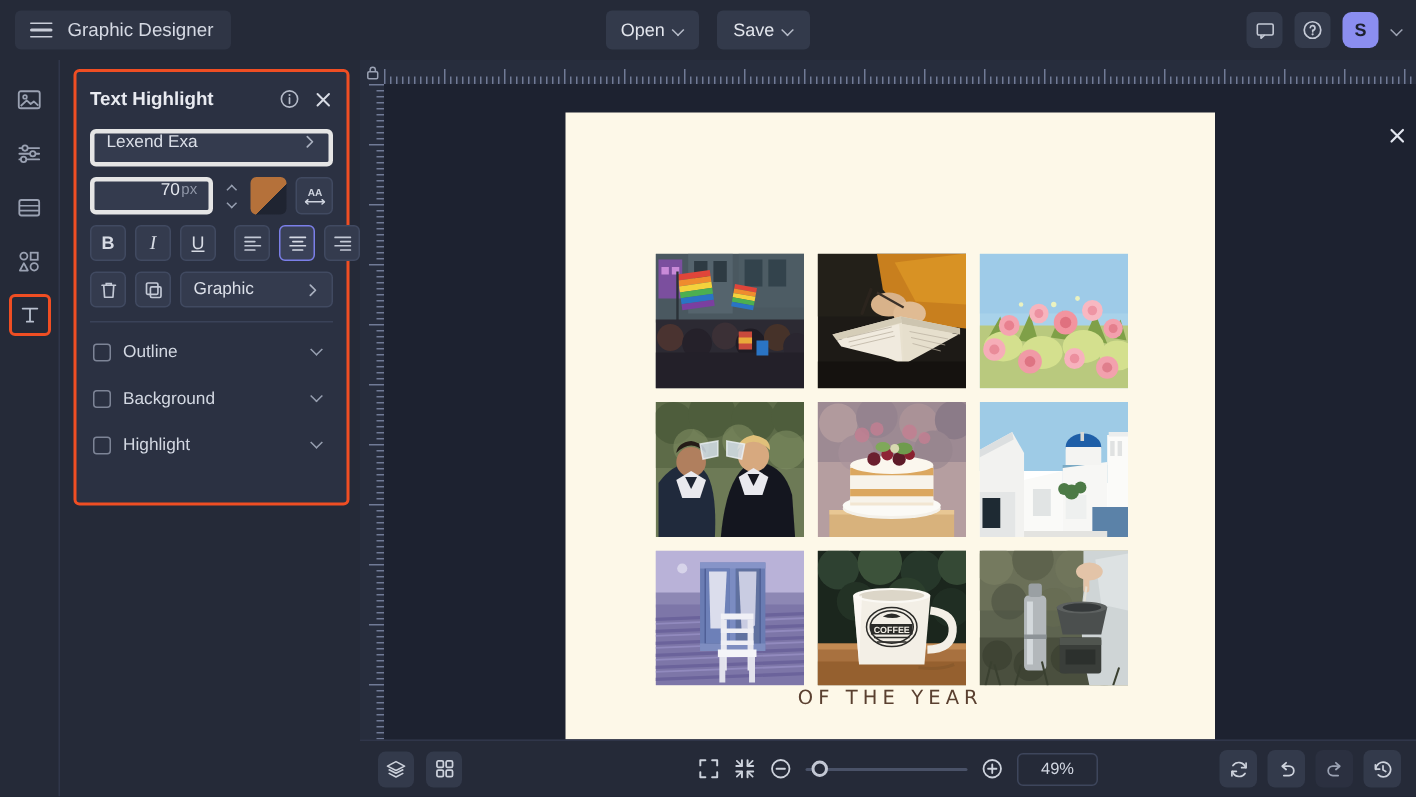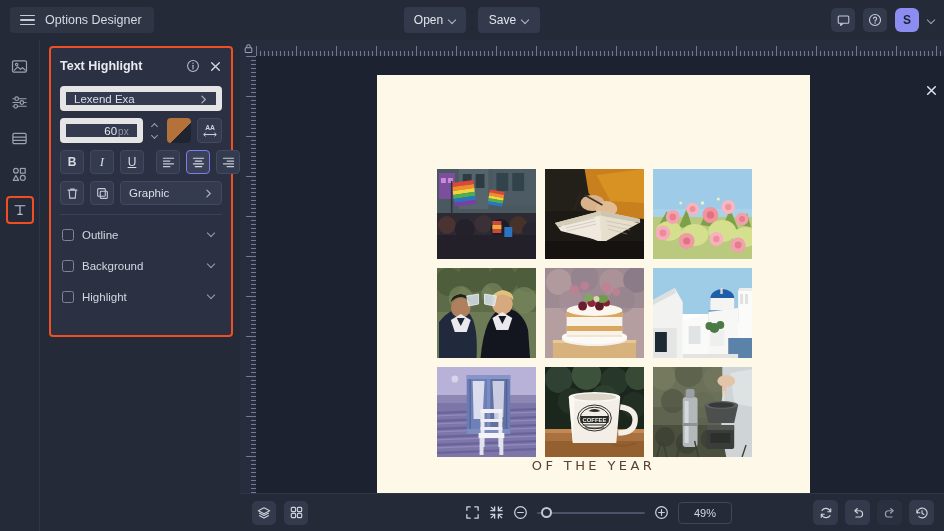--- a/index.html
+++ b/index.html
@@ -90,22 +90,22 @@
   }
   .panel-head {
     display: flex; align-items: center; justify-content: space-between;
     margin-bottom: 10px; height: 20px;
   }
   .panel-title { font-size: 12.5px; font-weight: bold; color: #e8eaf0; }
   .panel-head-icons { display: flex; align-items: center; gap: 9px; }
 
   .row { display: flex; align-items: center; gap: 6px; margin-bottom: 7px; }
   .field {
-    height: 25px; background: #343b4e; border: 6px solid #e5e5e5;
-    border-radius: 4px; display: flex; align-items: flex-end;
+    height: 25px; background: #343b4e; border: 3px solid #e5e5e5;
+    border-radius: 4px; display: flex; align-items: flex-start;
     padding: 0 8px; font-size: 11.5px; color: #dbdfe8; cursor: pointer;
   }
   .font-field { width: 100%; justify-content: space-between; }
   .size-field { width: 86px; justify-content: flex-end; gap: 1px; }
   .size-num { color: #e5e8ef; font-size: 11.5px; }
   .size-unit { color: #8f96a7; font-size: 10px; }
   .stepper {
     width: 13px; height: 25px; display: flex; flex-direction: column;
     align-items: center; justify-content: center; gap: 5px; cursor: pointer;
   }
@@ -257,21 +257,21 @@
 
 <div class="app">
 
   <div class="topbar">
     <div class="hamburger-group">
       <span class="hamburger">
           <i></i>
           <i></i>
           <i></i>
         </span>
-      <span class="app-title">Options Designer</span>
+      <span class="app-title">Graphic Designer</span>
     </div>
 
     <div class="center-btns">
       <div class="pill">
         <span>Open</span>
         <span class="chev"></span>
       </div>
       <div class="pill">
         <span>Save</span>
         <span class="chev"></span>
@@ -359,21 +359,21 @@
         <span>
           <svg width="9" height="11" viewBox="0 0 10 12">
             <path d="M3.2 2.2 L7 6 L3.2 9.8" fill="none" stroke="#aab1c0" stroke-width="1.3" stroke-linecap="round" stroke-linejoin="round"></path>
           </svg>
         </span>
       </div>
     </div>
 
     <div class="row">
       <div class="field size-field">
-        <span class="size-num">60</span>
+        <span class="size-num">70</span>
         <span class="size-unit">px</span>
       </div>
       <div class="stepper">
         <span class="stp up"></span>
         <span class="stp down"></span>
       </div>
       <div class="swatch"></div>
       <div class="aa-btn">
         <svg width="18" height="17" viewBox="0 0 20 18">
           <text x="10" y="9" font-size="7.5" font-family="Liberation Sans, sans-serif" font-weight="bold" fill="#cfd4df" text-anchor="middle">AA</text>

